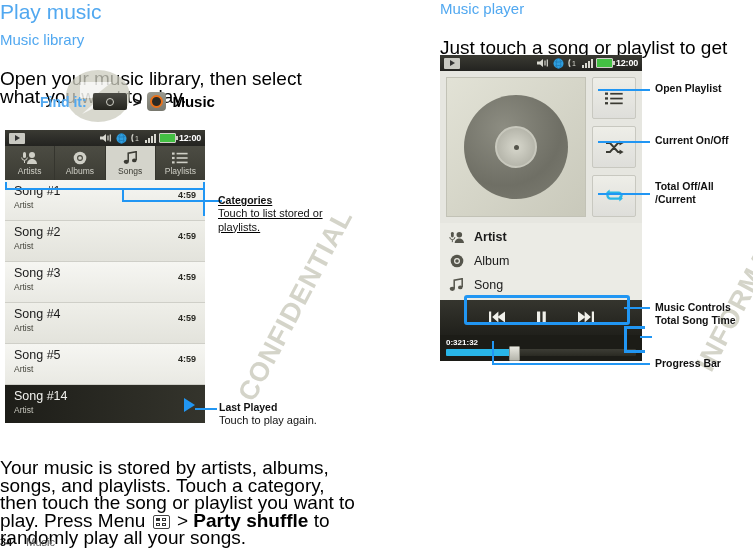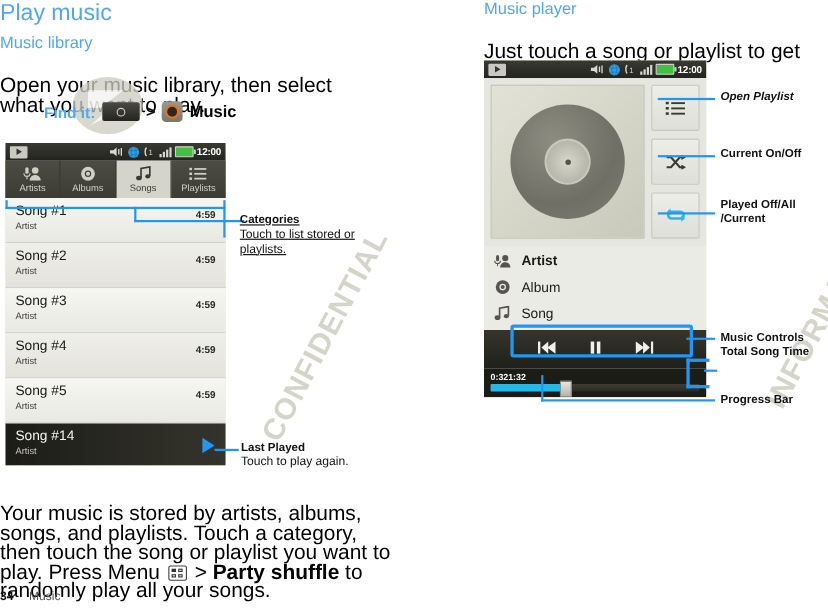--- a/index.html
+++ b/index.html
@@ -509,32 +509,32 @@
         <span>1:32</span>
       </div>
       <div class="track">
         <div class="fill" style="width: 35%;"></div>
         <div class="knob" style="left: calc(35% - 4px);"></div>
       </div>
     </div>
   </div>
 
   <div class="ln ln-h" style="left:598px;top:89px;width:52px;"></div>
-  <div class="callout" style="left:655px;top:82px;font-style:italic;">
+  <div class="callout" style="left:655px;top:82px;">
     <div class="co-title">Open Playlist</div>
   </div>
 
   <div class="ln ln-h" style="left:598px;top:141px;width:52px;"></div>
   <div class="callout" style="left:655px;top:134px;">
     <div class="co-title">Current On/Off</div>
   </div>
 
   <div class="ln ln-h" style="left:598px;top:193px;width:52px;"></div>
   <div class="callout" style="left:655px;top:180px;">
-    <div class="co-title">Played Off/All</div>
+    <div class="co-title">Total Off/All</div>
     <div class="co-title">/Current</div>
   </div>
 
   <div style="position:absolute;left:464px;top:295px;width:160px;height:24px;border:3px solid #2196f3;border-radius:3px;z-index:7;"></div>
   <div class="ln ln-h" style="left:624px;top:307px;width:26px;"></div>
   <div class="callout" style="left:655px;top:301px;">
     <div class="co-title">Music Controls</div>
   </div>
 
   <div style="position:absolute;left:624px;top:326px;width:18px;height:21px;border:3px solid #2196f3;border-right:none;z-index:7;"></div>

